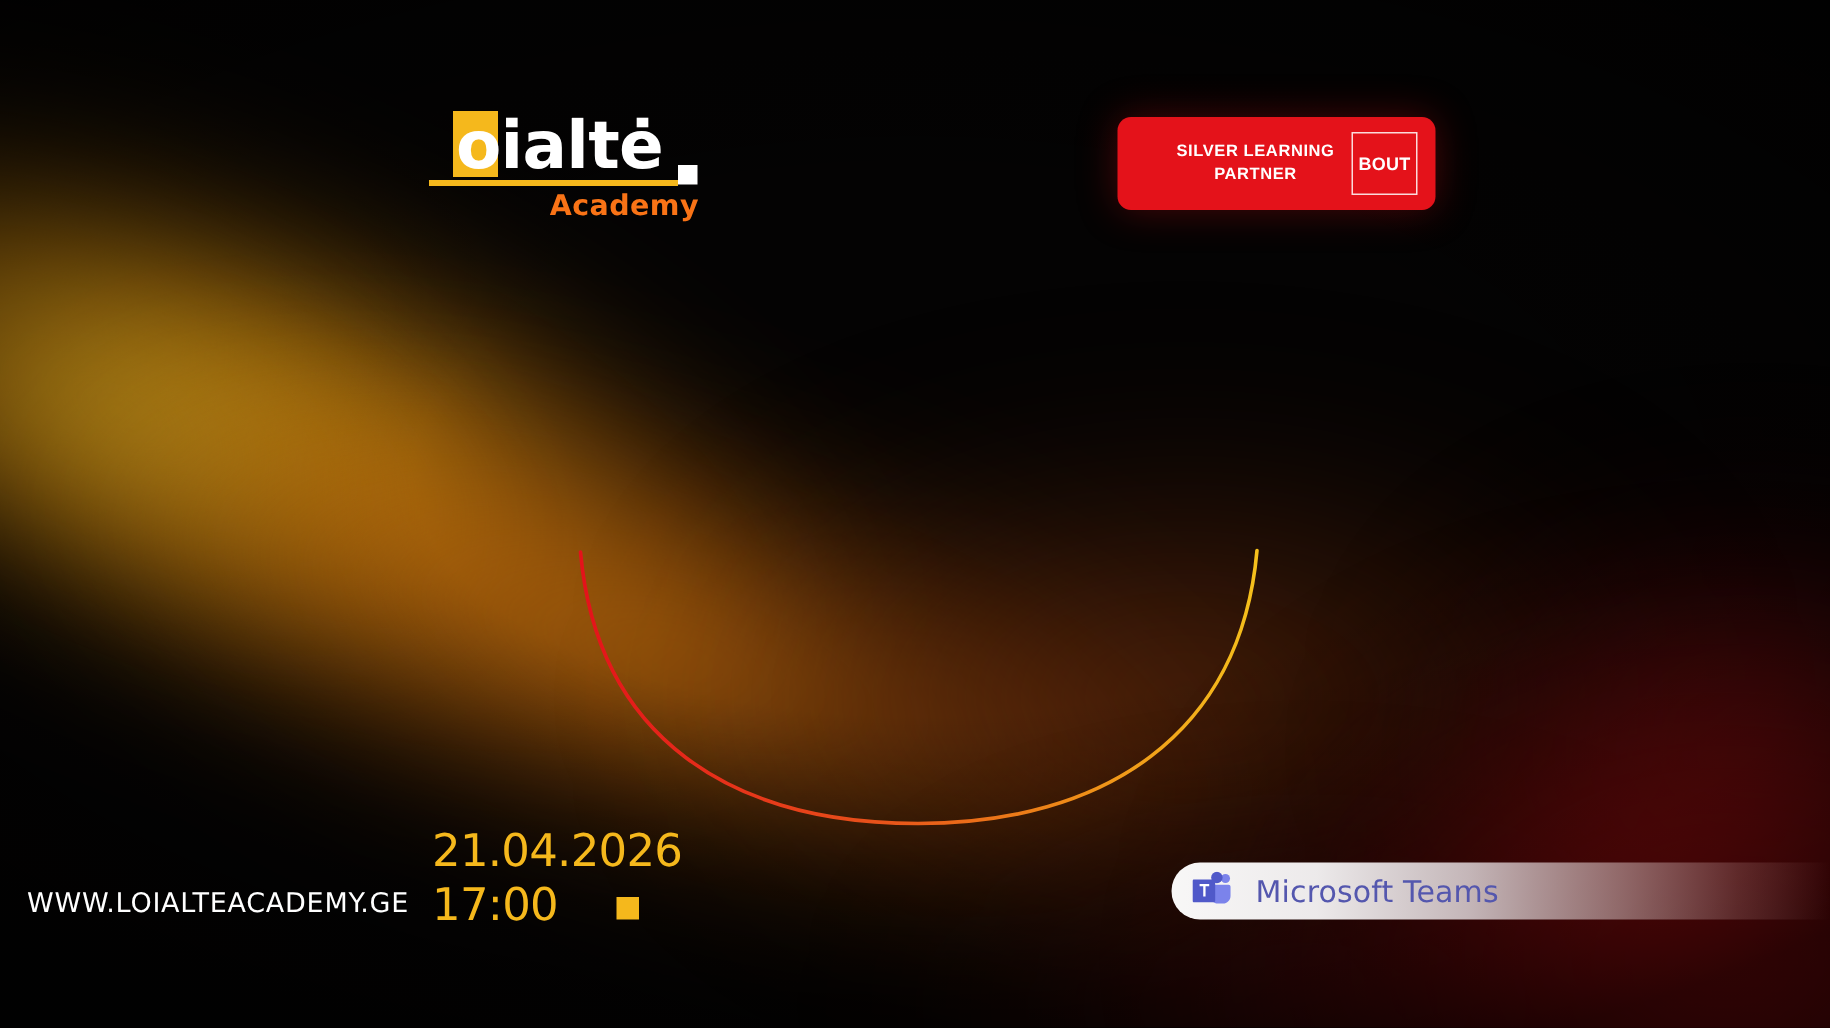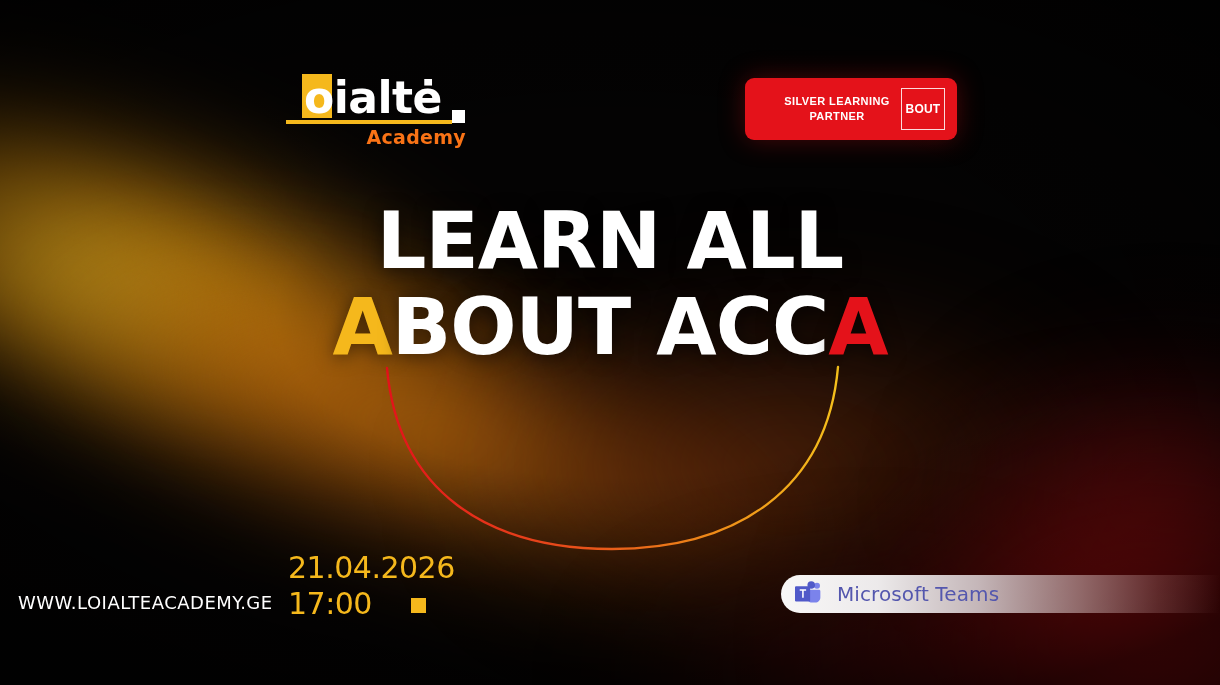--- a/index.html
+++ b/index.html
@@ -369,24 +369,20 @@
     <div class="acca-badge">
       <div class="badge-text">
         <span>SILVER LEARNING</span><br>
         <span>PARTNER</span>
       </div>
       <div class="badge-mark">BOUT</div>
     </div>
 
   </div>
 
-  <div class="headline">
-    <span class="hl-line">LEARN ALL</span>
-    <span class="hl-line"><span class="hl-gold">A</span><span>BOUT ACC</span><span class="hl-red">A</span></span>
-  </div>
 
   <div class="site-url">WWW.LOIALTEACADEMY.GE</div>
 
   <div class="event-when">
     <span class="event-date">21.04.2026</span>
     <span class="event-time">17:00</span>
   </div>
 
   <div class="accent-square"></div>
 

